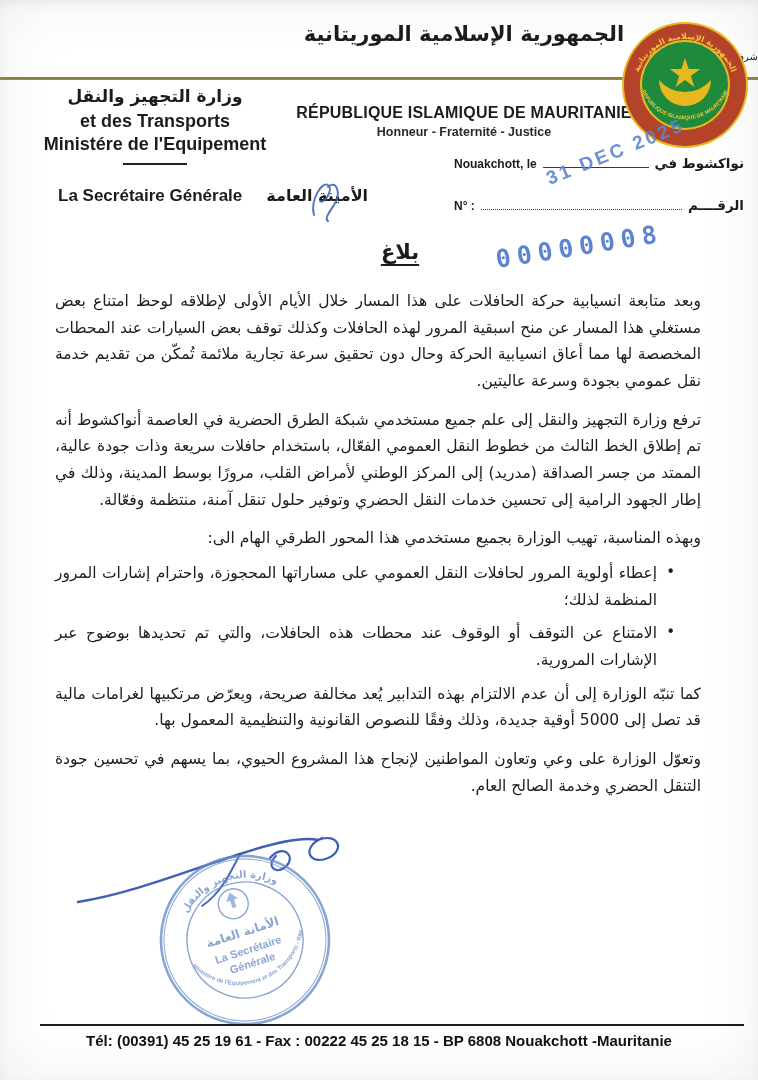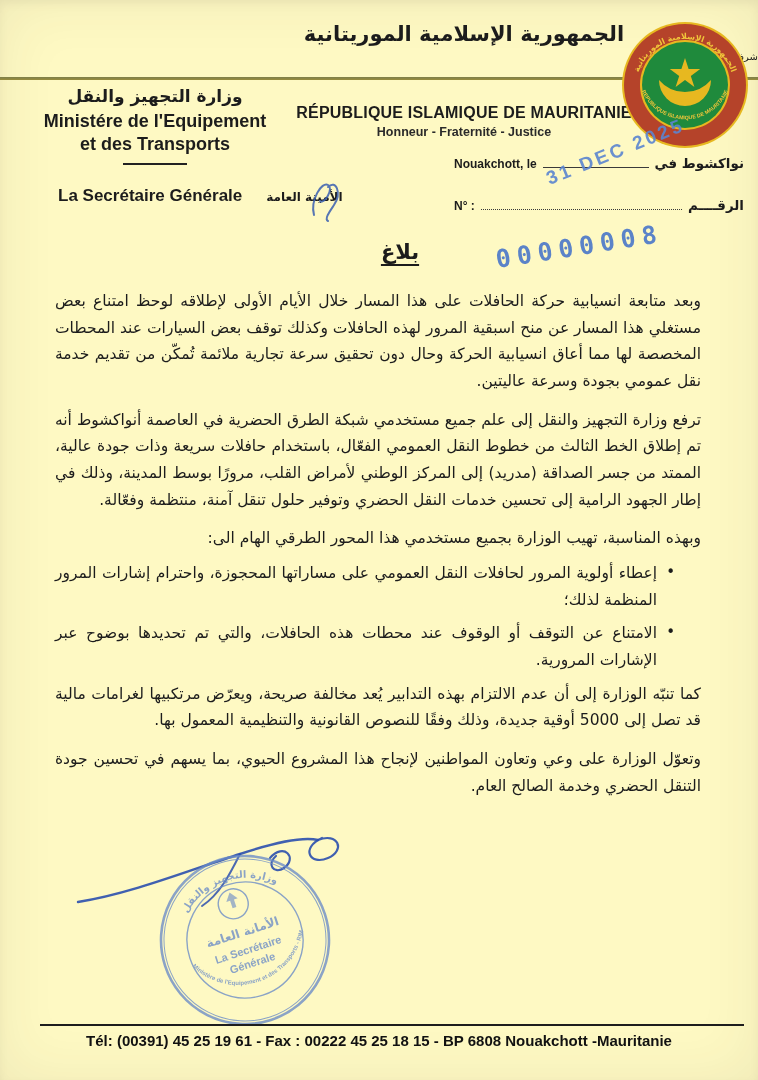--- a/index.html
+++ b/index.html
@@ -1,17 +1,17 @@
 <!DOCTYPE html>
 <html lang="ar"><head>
 <meta charset="utf-8">
 <style>
   html,body{margin:0;padding:0;background:#e9e8e4;}
   .page{
-    position:relative;width:758px;height:1080px;background:#fef9c3;
+    position:relative;width:758px;height:1080px;background:#ffffff;
     overflow:hidden;font-family:"DejaVu Sans",sans-serif;color:#1c1c1c;
     box-shadow:inset 0 0 60px rgba(60,55,45,.08), inset 0 4px 10px rgba(0,0,0,.05);
   }
   
   .hdr-center{position:absolute;left:170px;right:0;top:22px;text-align:center;}
   .ar-title{font-size:21px;font-weight:bold;letter-spacing:0;line-height:1.2;}
   .ar-motto{font-size:10px;font-weight:normal;margin-top:4px;text-align:right;}
   .rule{position:absolute;left:0;right:0;top:77px;height:3px;
         background:linear-gradient(to bottom,#7d7f4a,#9a8d3c);}
   .fr-title{font-family:"Liberation Sans","DejaVu Sans",sans-serif;font-weight:bold;
@@ -20,21 +20,21 @@
             font-size:12.5px;color:#2a2a2a;margin-top:3px;}
   
   .emblem{position:absolute;right:8px;top:20px;width:130px;height:130px;}
   
   .min-block{position:absolute;left:30px;top:86px;width:250px;text-align:center;}
   .min-ar{font-size:17px;font-weight:bold;}
   .min-fr{font-family:"Liberation Sans","DejaVu Sans",sans-serif;font-weight:bold;font-size:18px;line-height:1.3;margin-top:4px;}
   .min-underline{width:64px;height:2px;background:#222;margin:6px auto 0 auto;}
   .sg-row{position:absolute;left:58px;top:186px;display:flex;align-items:baseline;gap:24px;}
   .sg-fr{font-family:"Liberation Sans","DejaVu Sans",sans-serif;font-weight:bold;font-size:17px;}
-  .sg-ar{font-size:12px;font-weight:bold;}
+  .sg-ar{font-size:16px;font-weight:bold;}
   .sg-initial{position:absolute;left:308px;top:175px;width:36px;height:48px;}
   
   .right-rows{position:absolute;right:14px;top:155px;width:290px;}
   .row-line{display:flex;align-items:baseline;gap:6px;margin-bottom:26px;}
   .lbl-fr{font-family:"Liberation Sans","DejaVu Sans",sans-serif;font-weight:bold;font-size:12px;white-space:nowrap;}
   .lbl-ar{font-size:13.5px;font-weight:bold;white-space:nowrap;}
   .fill-solid{flex:1;border-bottom:1.5px solid #3a3a3a;height:12px;}
   .fill-dot{flex:1;border-bottom:1.8px dotted #3a3a3a;height:12px;}
   .date-stamp{position:absolute;left:88px;top:-14px;transform:rotate(-22deg);
       font-family:"Liberation Sans","DejaVu Sans",sans-serif;font-weight:bold;font-size:19px;
@@ -98,22 +98,22 @@
       </text>
       <text font-size="5.3" font-weight="bold" fill="#f0c53a" font-family="Liberation Sans, sans-serif">
         <textPath href="#arcBot" startOffset="50%" text-anchor="middle">REPUBLIQUE ISLAMIQUE DE MAURITANIE</textPath>
       </text>
     </svg>
   </div>
 
   <div class="min-block">
     <div class="min-ar">وزارة التجهيز والنقل</div>
     <div class="min-fr">
+      <div>et des Transports</div>
       <div>Ministére de l'Equipement</div>
-      <div>et des Transports</div>
     </div>
     <div class="min-underline"></div>
   </div>
 
   <div class="sg-row">
     <span class="sg-fr">La Secrétaire Générale</span>
     <span class="sg-ar">الأمينة العامة</span>
   </div>
   <svg class="sg-initial" viewBox="0 0 36 48">
     <path d="M6,40 C2,25 14,6 20,10 C26,14 16,30 12,26 M20,12 C28,4 34,18 26,30 C22,36 16,44 20,46" stroke="#3a5fb0" stroke-width="2" fill="none" stroke-linecap="round" opacity="0.85"></path>

